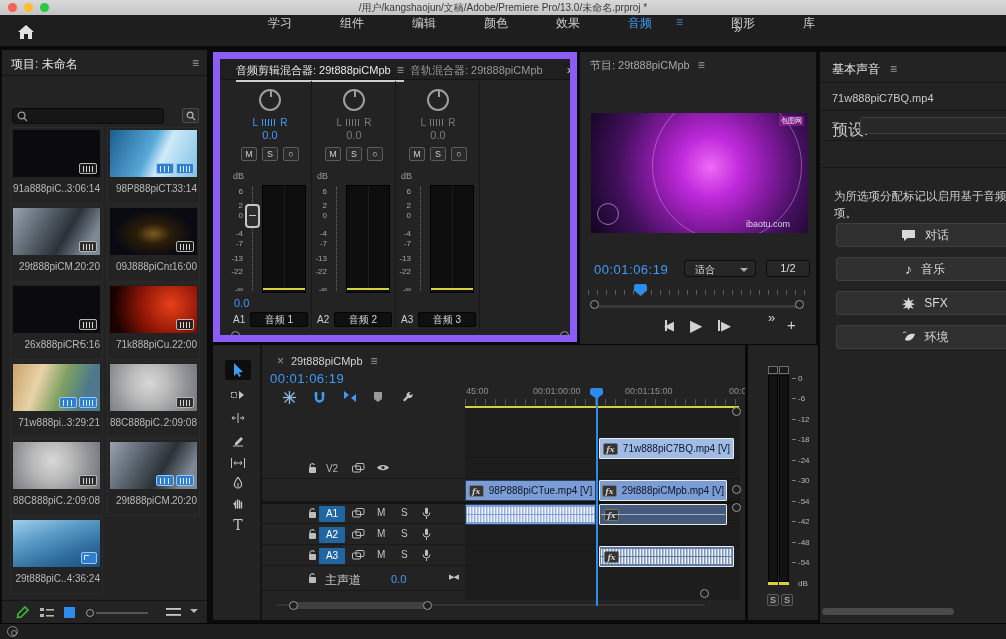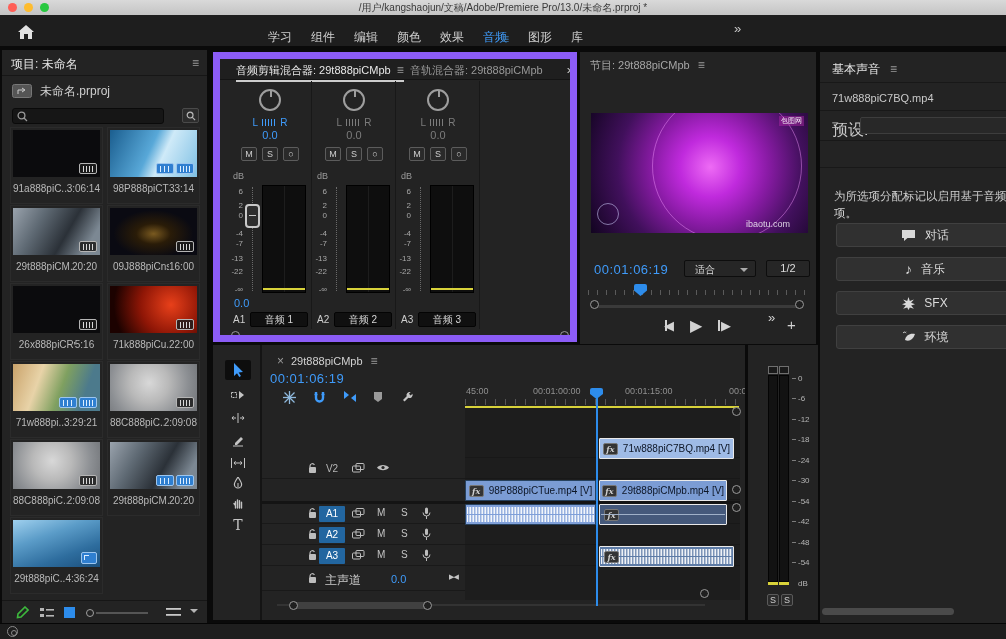--- a/index.html
+++ b/index.html
@@ -10,42 +10,42 @@
 
   
   .titlebar{position:absolute;left:0;top:0;width:1006px;height:15px;
     background:linear-gradient(#d9d9d9,#c4c4c4);display:flex;align-items:center;justify-content:center}
   .tl-dot{position:absolute;top:3px;width:9px;height:9px;border-radius:50%}
   .titlebar .t{font-size:10px;color:#3a3a3a}
 
   
   .navbar{position:absolute;left:0;top:15px;width:1006px;height:33px;background:#1e1e1e;border-bottom:2px solid #0a0a0a}
   .home{position:absolute;left:12px;top:7px;width:28px;height:20px;display:flex;align-items:center;justify-content:center}
-  .navtabs{position:absolute;left:268px;top:0;height:31px;display:flex;align-items:flex-end;gap:19px}
+  .navtabs{position:absolute;left:268px;top:0;height:31px;display:flex;align-items:flex-start;gap:48px}
   .navtab{font-size:12px;color:#cfcfcf;white-space:nowrap}
   .navtab.act{color:#3f9bfa}
   .nav-ham{color:#3f7cb4;font-size:12px;margin-left:-24px}
   .nav-more{position:absolute;left:734px;top:6px;font-size:13px;color:#c8c8c8}
 
   .panel{position:absolute;background:#232323}
   .ham{color:#9a9a9a;font-size:12px}
 
   
   .proj{left:2px;top:50px;width:205px;height:573px;overflow:hidden}
   .proj-h{position:absolute;left:0;top:0;width:205px;height:26px;border-bottom:1px solid #161616}
   .proj-h .t{position:absolute;left:9px;top:6px;font-size:12px;color:#e4e4e4}
   .proj-h .ham{position:absolute;right:8px;top:6px}
   .binrow{position:absolute;left:0;top:30px;width:205px;height:22px}
   .binrow .t{position:absolute;left:38px;top:3px;font-size:12px;color:#cfcfcf}
   .search{position:absolute;left:10px;top:58px;width:152px;height:16px;background:#161616;border:1px solid #0a0a0a;border-radius:3px}
   .searchbtn{position:absolute;left:180px;top:58px;width:17px;height:15px;background:#2c2c2c;border:1px solid #4a4a4a;border-radius:2px;display:flex;align-items:center;justify-content:center}
   .grid{position:absolute;left:11px;top:80px;width:188px;display:grid;grid-template-columns:repeat(2,87px);gap:7px 10px}
   .cell{width:87px;height:71px;outline:1px solid #2b2b2b;outline-offset:2px}
   .thumb{position:relative;width:87px;height:47px;background:#111}
-  .lbl{display:flex;justify-content:center;padding-top:6px;font-size:10px;color:#b9b9b9}
+  .lbl{display:flex;justify-content:flex-end;padding-top:6px;font-size:10px;color:#b9b9b9}
   .lbl .nm{overflow:hidden;white-space:nowrap;max-width:56px}
   .cell[data-thumb="dark"] .thumb{background:#0b0b0d}
   .cell[data-thumb="ocean"] .thumb{background:linear-gradient(115deg,#1b5e8f,#58a8d8 45%,#cfeaf8 60%,#7fc0e4)}
   .cell[data-thumb="businessmen"] .thumb{background:linear-gradient(120deg,#9aa3ad,#5f6a74 30%,#2b3138 60%,#7c8893 85%)}
   .cell[data-thumb="night-lights"] .thumb{background:radial-gradient(ellipse at 50% 55%,#7a5a20,#2a1c08 28%,#0a0a12 65%)}
   .cell[data-thumb="red"] .thumb{background:radial-gradient(circle at 70% 40%,#e8401a,#8f1606 45%,#1c0200 85%)}
   .cell[data-thumb="child"] .thumb{background:linear-gradient(110deg,#caa36b,#e8d3a8 30%,#7fa060 55%,#4c7a8c 80%)}
   .cell[data-thumb="gray-blur"] .thumb{background:radial-gradient(circle at 45% 40%,#d8d8d8,#b9b9b9 35%,#8c8f93 70%,#6f7276)}
   .cell[data-thumb="sky"] .thumb{background:linear-gradient(160deg,#9fd0ee,#5b9cc8 35%,#2e6d9e 70%,#1b4f7c)}
   .bdg{display:none;position:absolute;right:3px;bottom:3px;width:18px;height:11px;border:1px solid #b5b5b5;border-radius:2px;
@@ -233,27 +233,20 @@
       <span class="navtab">库</span>
     </div>
     <span class="nav-more">»</span>
   </div>
 
   <div class="panel proj">
     <div class="proj-h">
       <span class="t">项目: 未命名</span>
       <span class="ham">≡</span>
     </div>
-    <div class="binrow">
-      <svg style="position:absolute;left:10px;top:4px" width="20" height="14" viewBox="0 0 20 14">
-          <rect x="0.5" y="0.5" width="19" height="13" rx="2" fill="#555" stroke="#777"></rect>
-          <path d="M6 10V6h6M10 4l3 2-3 2" stroke="#ccc" fill="none"></path>
-        </svg>
-      <span class="t">未命名.prproj</span>
-    </div>
     <div class="search">
       <svg style="position:absolute;left:4px;top:2px" width="11" height="11" viewBox="0 0 11 11">
           <circle cx="4.5" cy="4.5" r="3.4" fill="none" stroke="#9a9a9a" stroke-width="1.3"></circle>
           <line x1="7" y1="7" x2="10" y2="10" stroke="#9a9a9a" stroke-width="1.3"></line>
         </svg>
     </div>
     <div class="searchbtn">
       <svg width="10" height="10" viewBox="0 0 11 11">
           <circle cx="4.5" cy="4.5" r="3.2" fill="none" stroke="#bbb" stroke-width="1.3"></circle>
           <line x1="7" y1="7" x2="10" y2="10" stroke="#bbb" stroke-width="1.3"></line>

